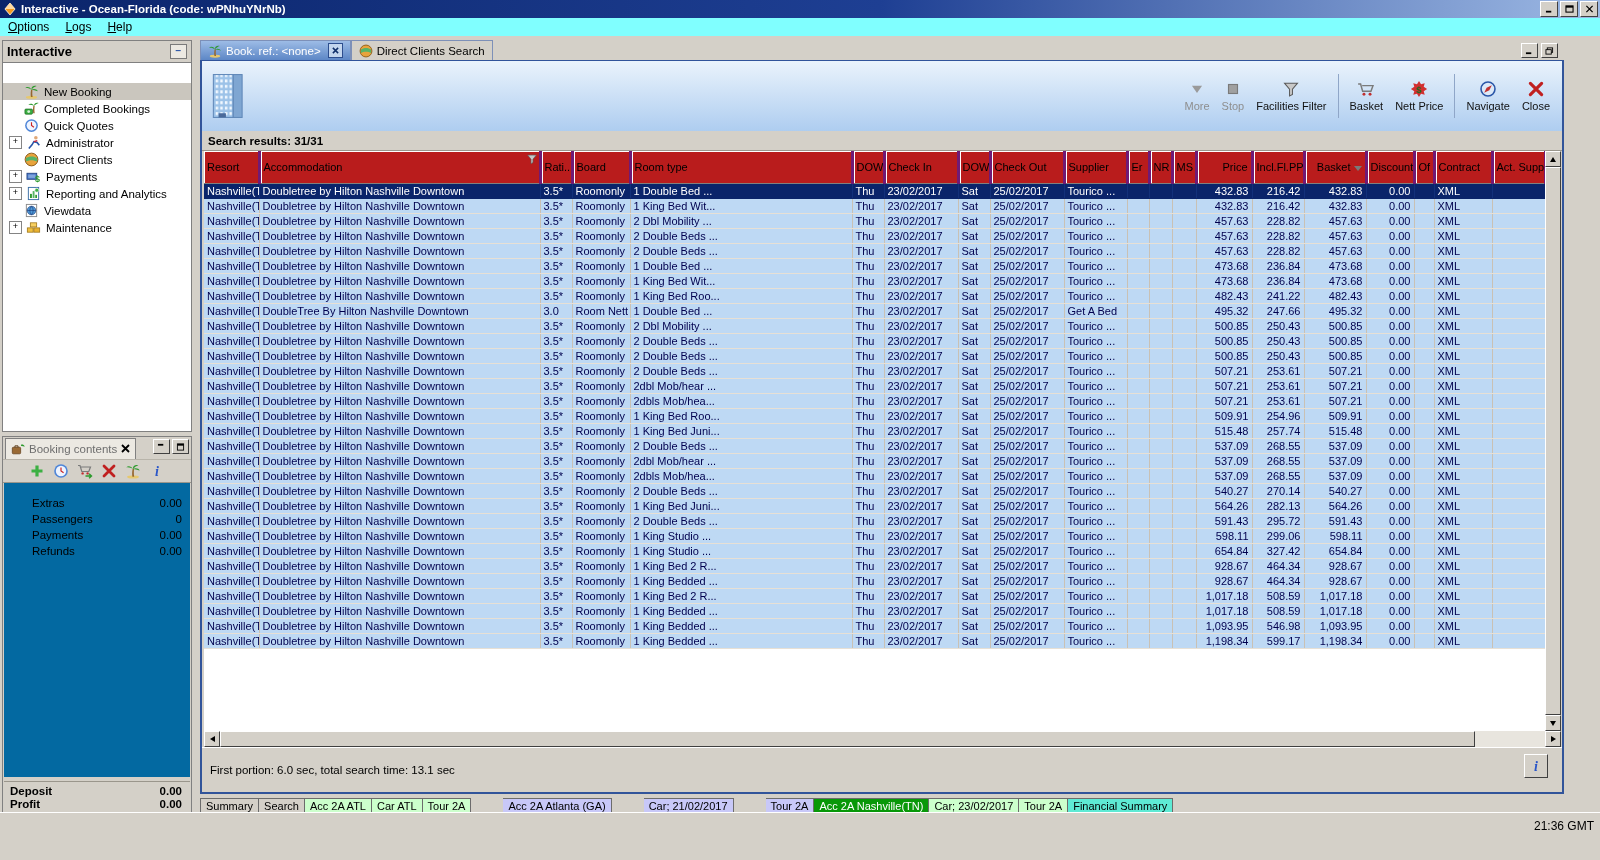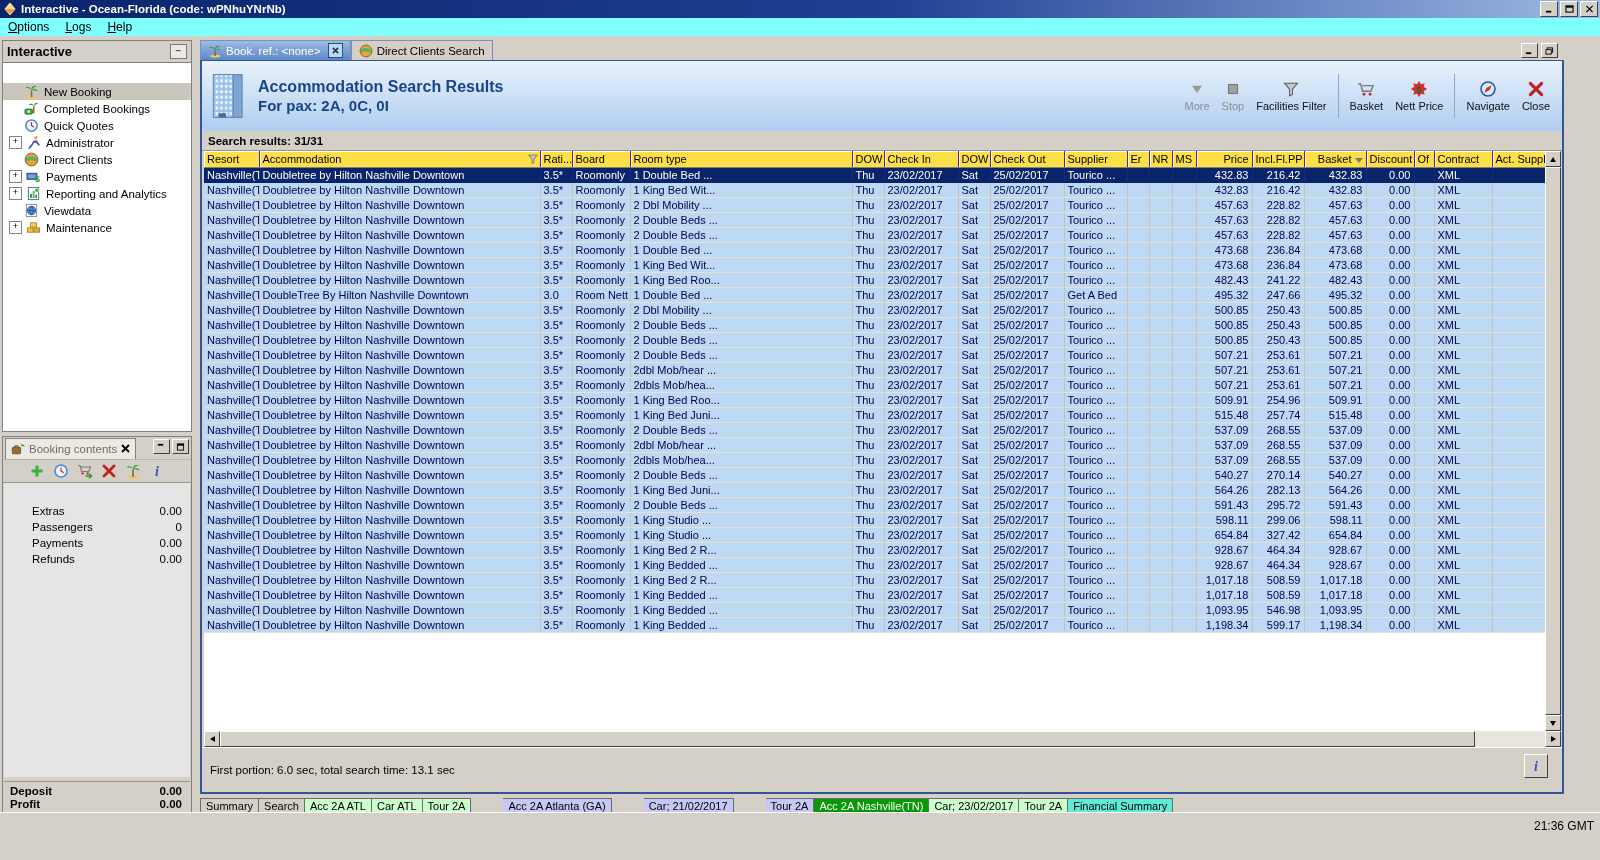--- a/index.html
+++ b/index.html
@@ -42,21 +42,21 @@
     border:1px solid #808080;border-bottom:none;padding:0 5px;font-size:11.5px;color:#6e6e6e;}
   .bc-tab .ic{width:14px;height:14px;}
   .bc-x svg{width:9px;height:9px;}
   .bc-winbtns{position:absolute;right:2px;top:2px;display:flex;gap:2px;}
   .sbtn{width:15px;height:13px;background:#d4d0c8;border:1px solid;border-color:#fff #404040 #404040 #fff;
     display:flex;align-items:center;justify-content:center;}
   .sbtn svg{width:9px;height:8px;}
   .bc-toolbar{height:22px;display:flex;align-items:center;justify-content:center;gap:8px;
     border-top:1px solid #b8b4aa;border-bottom:1px solid #9a968c;}
   .bc-toolbar .ic{width:16px;height:16px;}
-  .bc-list{position:absolute;top:46px;left:1px;right:1px;bottom:50px;background:#e5e5e5;padding-top:20px;}
+  .bc-list{position:absolute;top:46px;left:1px;right:1px;bottom:50px;background:#0369a1;padding-top:12px;}
   .bc-row{height:16px;display:flex;font-size:11.5px;padding:0 8px 0 28px;align-items:center;}
   .bc-row .v{margin-left:auto;}
   .bc-totals{position:absolute;bottom:3px;left:1px;right:1px;border-top:1px solid #9a968c;padding-top:3px;}
   .bc-trow{height:13px;display:flex;font-weight:bold;font-size:11.5px;padding:0 8px 0 6px;}
   .bc-trow .v{margin-left:auto;}
   
   .main-col{position:absolute;top:40px;left:200px;width:1364px;height:772px;}
   .mdi-tabs{position:absolute;top:0;left:0;right:0;height:20px;display:flex;align-items:flex-end;}
   .mtab{height:19px;display:flex;align-items:center;gap:4px;padding:0 7px;font-size:11.5px;
     border:1px solid #7d90b8;border-bottom:none;background:#d4d0c8;color:#000;}
@@ -79,21 +79,21 @@
     font-size:11px;color:#111;white-space:nowrap;}
   .tb-btn .ic{width:18px;height:18px;}
   .tb-btn.disabled{color:#8e8e8e;}
   .tb-sep{width:1px;height:44px;background:#8fa6c8;margin:0 5px;}
   .results-bar{position:absolute;top:70px;left:0;right:0;height:20px;background:#d4d0c8;
     font-weight:bold;font-size:11.5px;display:flex;align-items:center;padding-left:6px;
     border-bottom:1px solid #9a968c;box-sizing:border-box;}
   
   .table-zone{position:absolute;top:90px;left:2px;width:1341px;height:580px;background:#fff;overflow:hidden;}
   table{border-collapse:collapse;table-layout:fixed;width:1341px;font-size:11px;}
-  th{height:16px;background:#fde047;border-right:1px solid #701a75;border-bottom:1px solid #808080;
+  th{height:32px;background:#b91c1c;border-right:3px solid #701a75;border-bottom:1px solid #808080;
     box-shadow:inset 1px 1px 0 #fff;font-weight:normal;text-align:left;padding:0 3px;
     white-space:nowrap;overflow:hidden;position:relative;}
   td{height:14px;background:#bed9f4;border-right:1px solid #c9c1b4;border-bottom:1px solid #e7e0d5;
     padding:0 3px;white-space:nowrap;overflow:hidden;color:#00004e;}
   tr.selected td{background:#0a246a;color:#fff;border-right-color:#12307a;border-bottom-color:#0a246a;}
   th.r,td.r{text-align:right;}
   .th-funnel{position:absolute;right:1px;top:2px;width:12px;height:12px;}
   .th-funnel svg{width:12px;height:12px;}
   .sortdown{display:inline-block;margin-left:3px;width:0;height:0;border-left:4px solid transparent;
     border-right:4px solid transparent;border-top:5px solid #7a7a7a;vertical-align:middle;}
@@ -439,24 +439,20 @@
               <pattern id="bw" width="4.4" height="5.2" patternUnits="userSpaceOnUse">
                 <rect width="4.4" height="5.2" fill="#9cc2e8"></rect>
                 <rect x=".8" y="1" width="2.4" height="2.8" fill="#f2f8ff"></rect>
               </pattern>
             </defs>
             <rect x="3" y="1.5" width="19" height="41" fill="url(#bw)" stroke="#5f87b8"></rect>
             <rect x="22" y="1.5" width="8.5" height="41" fill="#7fa6d2" stroke="#5f87b8"></rect>
             <rect x="8" y="38.5" width="7" height="4" fill="#4a6a9a"></rect>
           </svg>
       </span>
-      <div>
-        <div class="doc-title">Accommodation Search Results</div>
-        <div class="doc-subtitle">For pax: 2A, 0C, 0I</div>
-      </div>
       <div class="hdr-toolbar" id="hdr-toolbar">
           <div class="tb-btn disabled">
             <span class="ic">
               <svg viewBox="0 0 16 16">
                 <path d="M3.5 5h9L8 11.5z" fill="#9a9a9a"></path>
               </svg>
             </span>
             <div>More</div>
           </div>
           <div class="tb-btn disabled">

